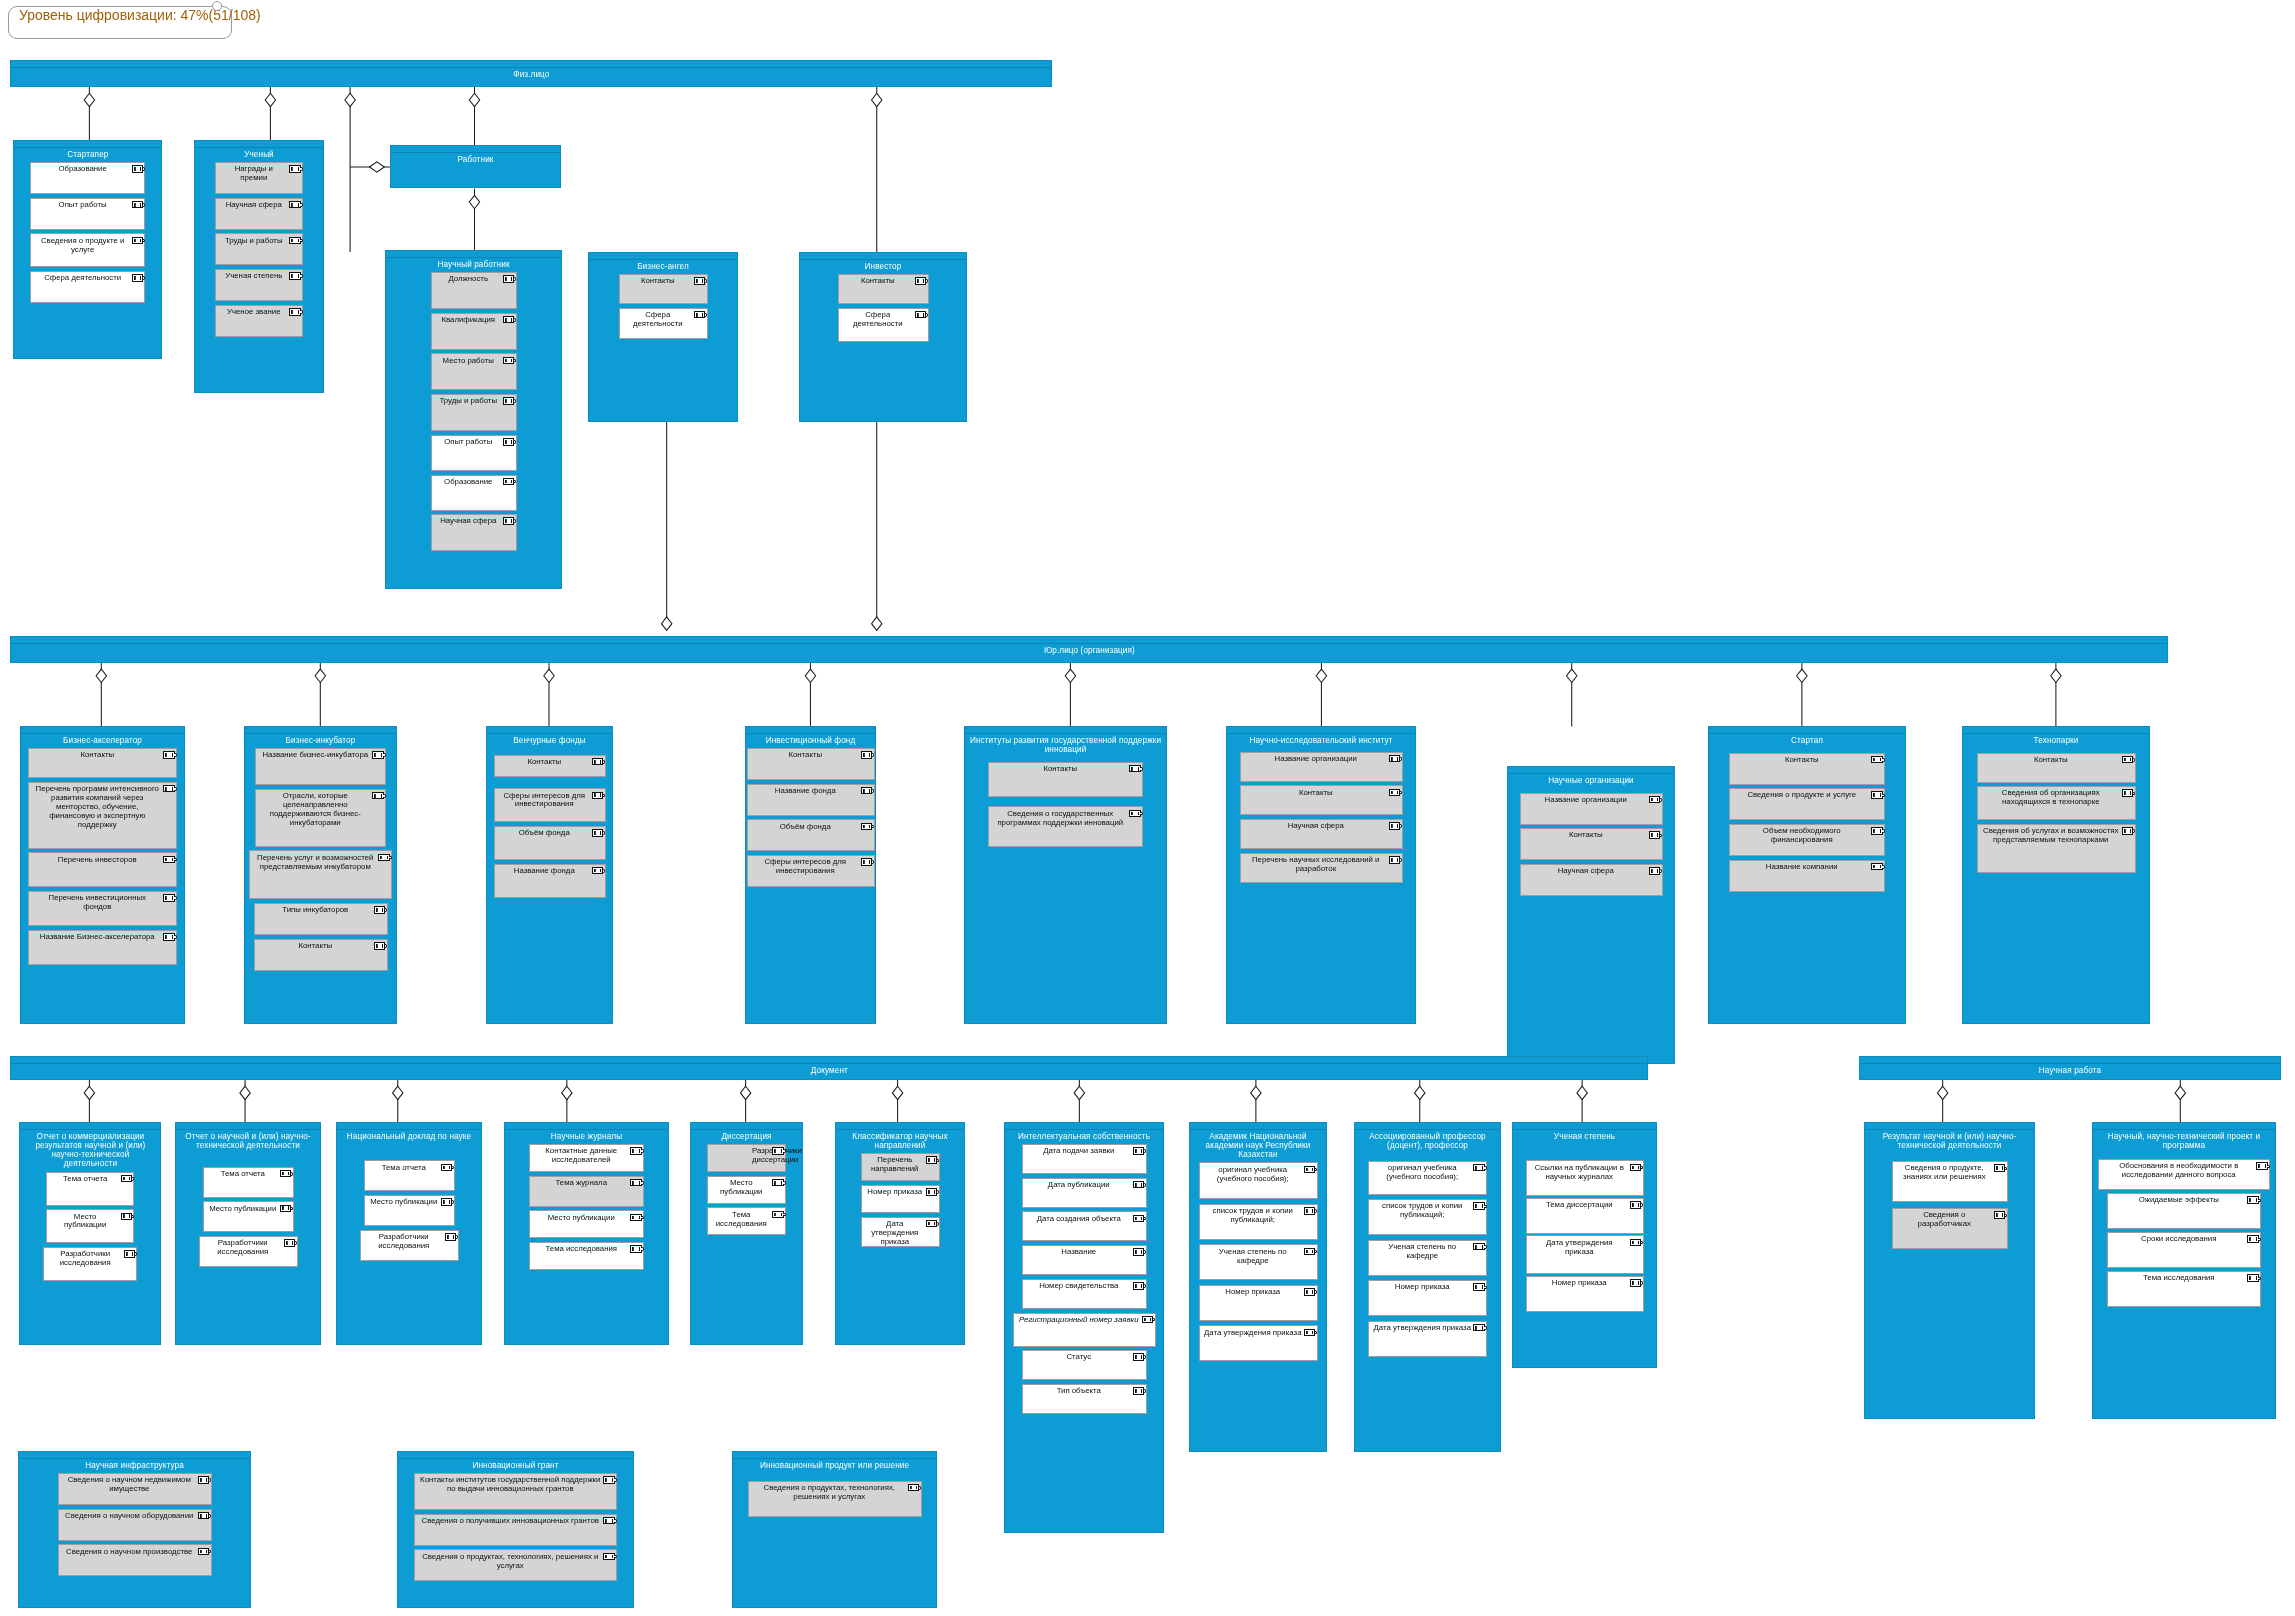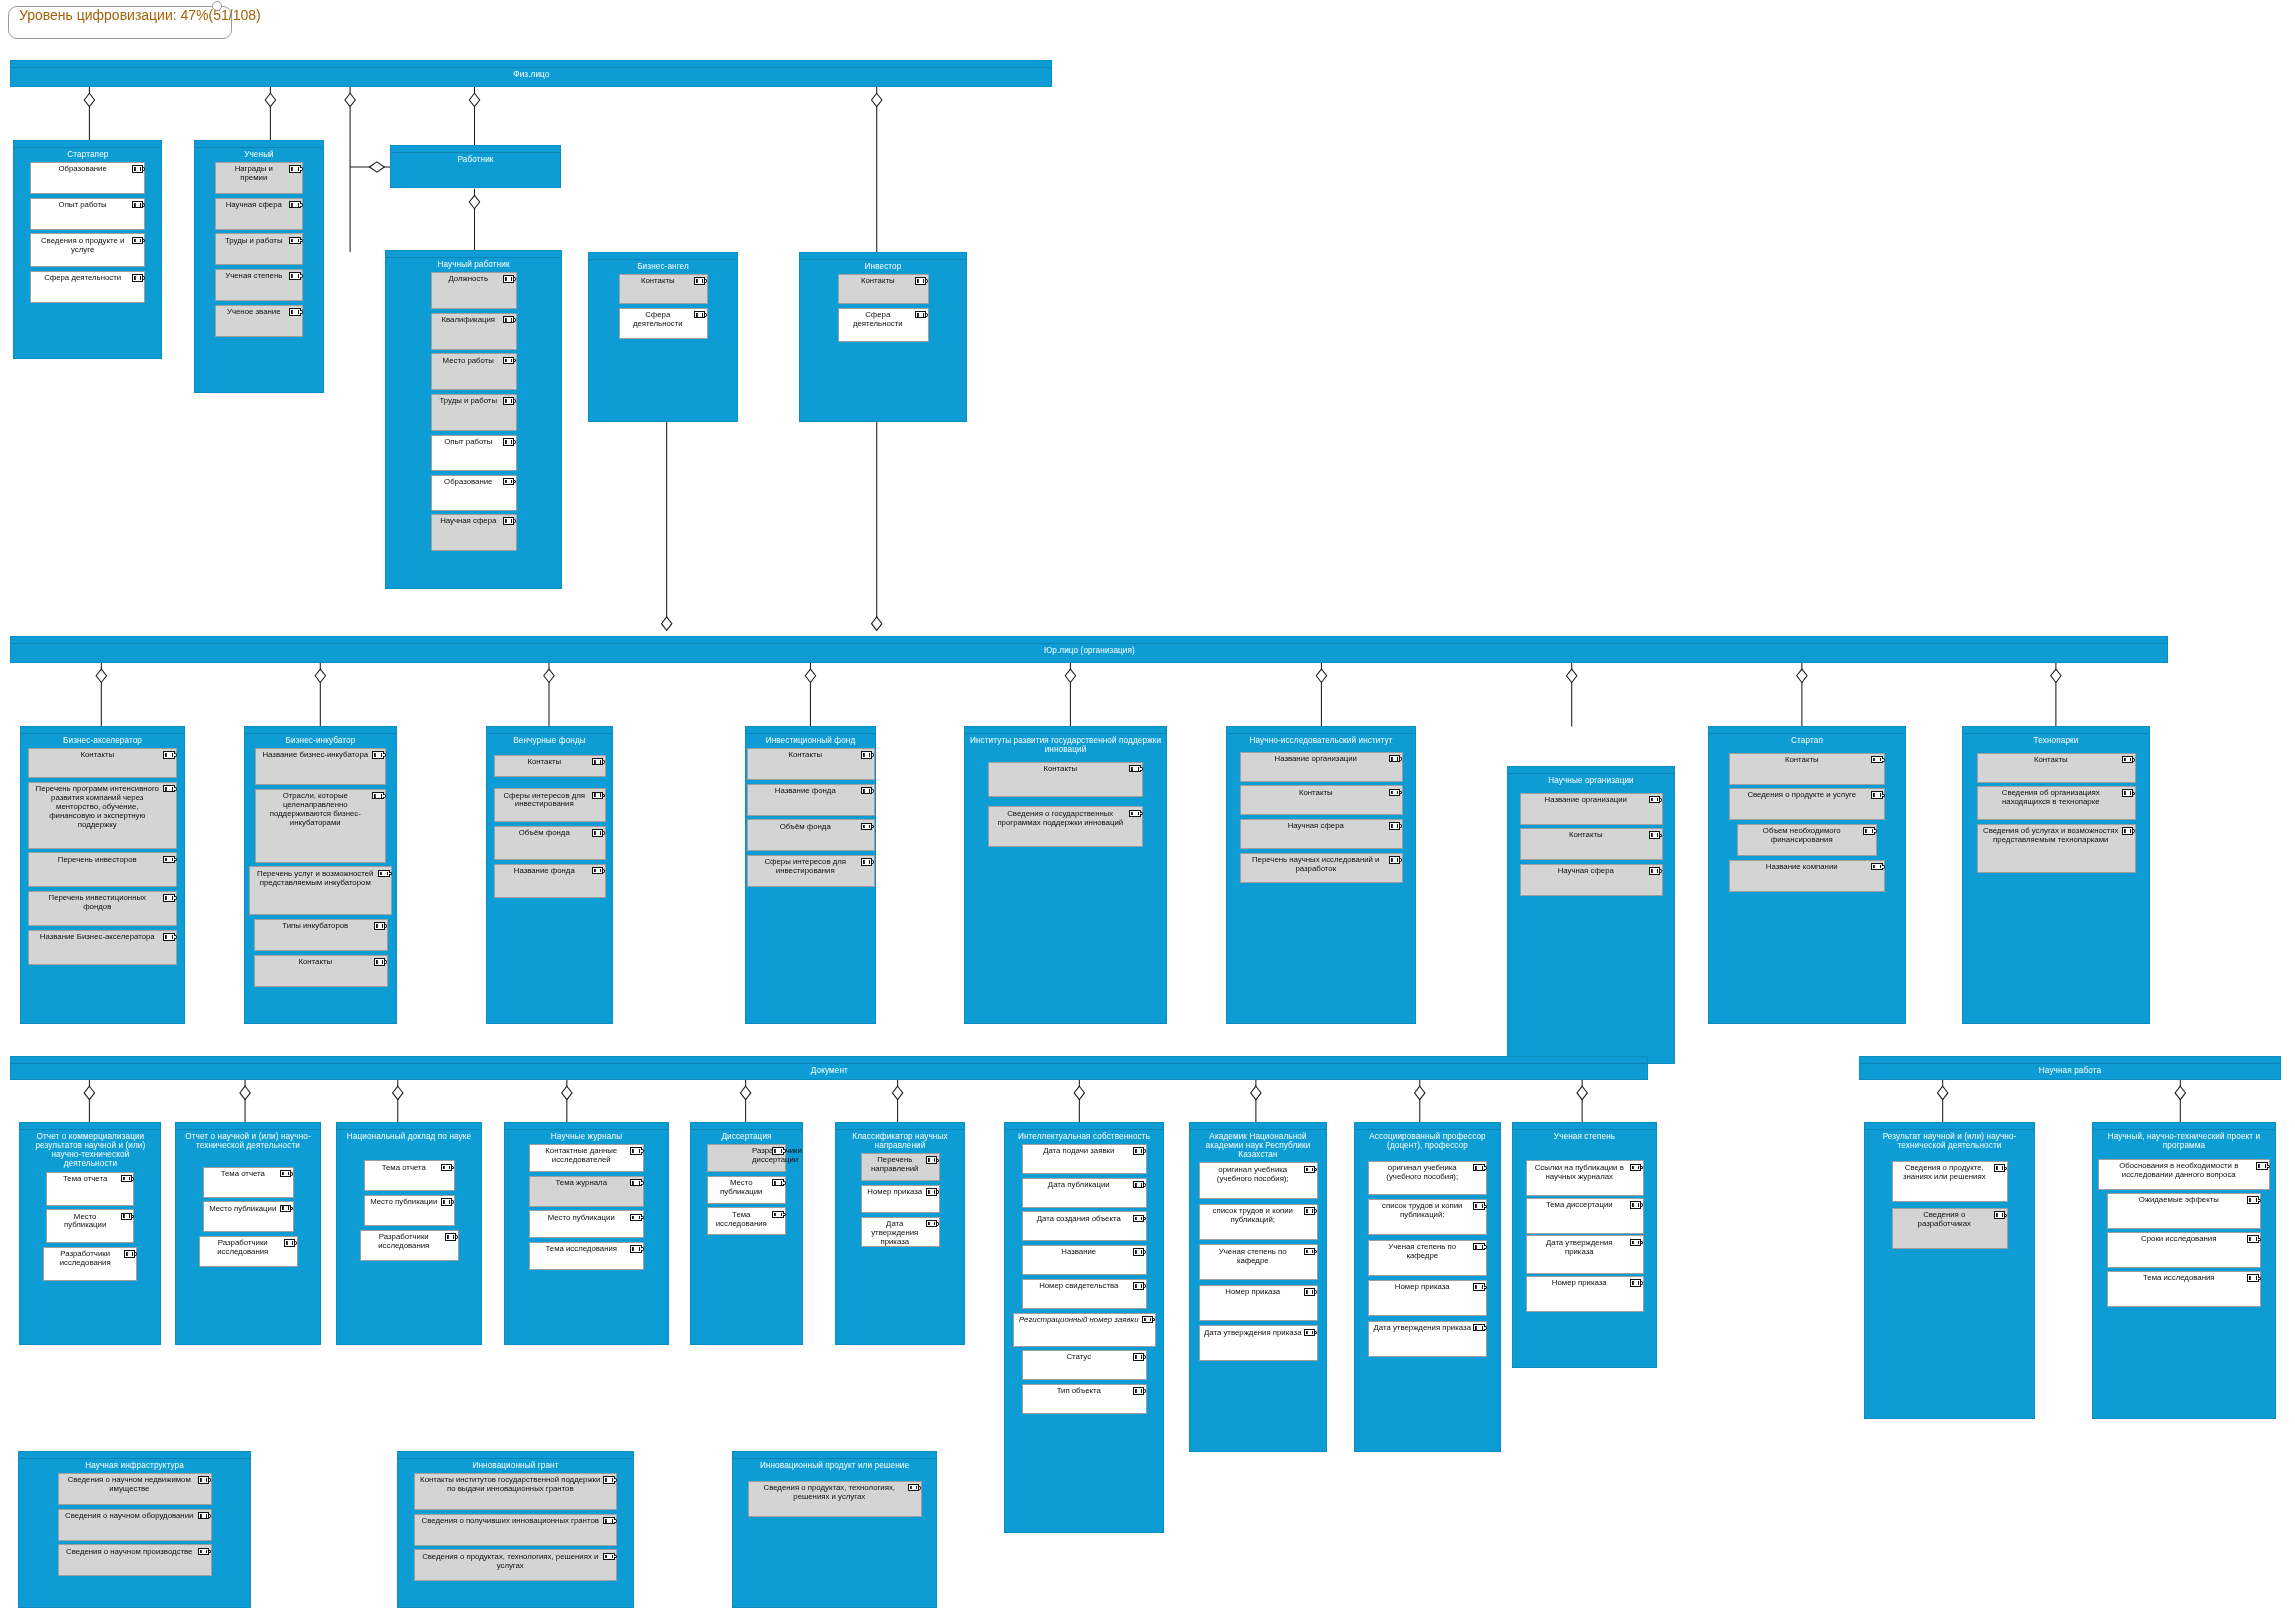--- a/index.html
+++ b/index.html
@@ -305,21 +305,21 @@
   </div>
 
   <div class="cls" style="left:244px;top:726px;width:153px;height:298px;">
     <div class="cls-hdr"></div>
     <div class="cls-title">Бизнес-инкубатор</div>
     <div class="attrs">
       <div class="attr" style="width:131px;height:37px;">
           <span class="atxt">Название бизнес-инкубатора</span>
           <span class="ico"></span>
         </div>
-      <div class="attr" style="width:131px;height:74px;">
+      <div class="attr" style="width:131px;height:58px;">
           <span class="atxt">Отрасли, которые целенаправленно поддерживаются бизнес-инкубаторами</span>
           <span class="ico"></span>
         </div>
       <div class="attr" style="width:143px;height:49px;">
           <span class="atxt">Перечень услуг и возможностей представляемым инкубатором</span>
           <span class="ico"></span>
         </div>
       <div class="attr" style="width:134px;height:32px;">
           <span class="atxt">Типы инкубаторов</span>
           <span class="ico"></span>
@@ -439,21 +439,21 @@
     <div class="cls-title">Стартап</div>
     <div class="attrs">
       <div class="attr" style="width:156px;height:32px;margin-top:4.5px;">
           <span class="atxt">Контакты</span>
           <span class="ico"></span>
         </div>
       <div class="attr" style="width:156px;height:32px;">
           <span class="atxt">Сведения о продукте и услуге</span>
           <span class="ico"></span>
         </div>
-      <div class="attr" style="width:140px;height:32px;">
+      <div class="attr" style="width:156px;height:32px;">
           <span class="atxt">Объем необходимого финансирования</span>
           <span class="ico"></span>
         </div>
       <div class="attr" style="width:156px;height:32px;">
           <span class="atxt">Название компании</span>
           <span class="ico"></span>
         </div>
     </div>
   </div>
 

